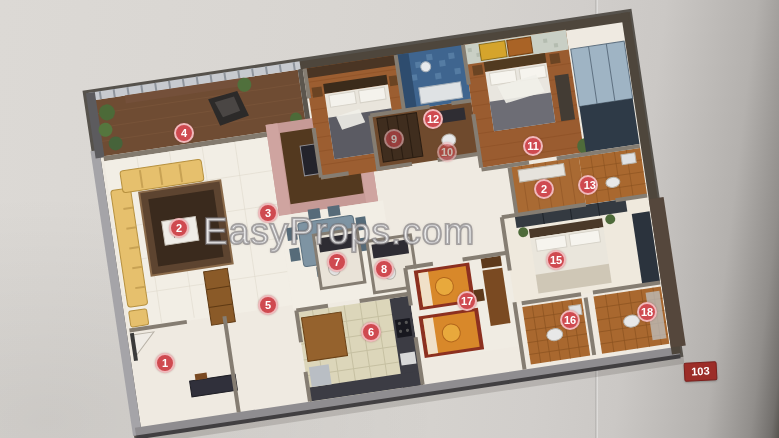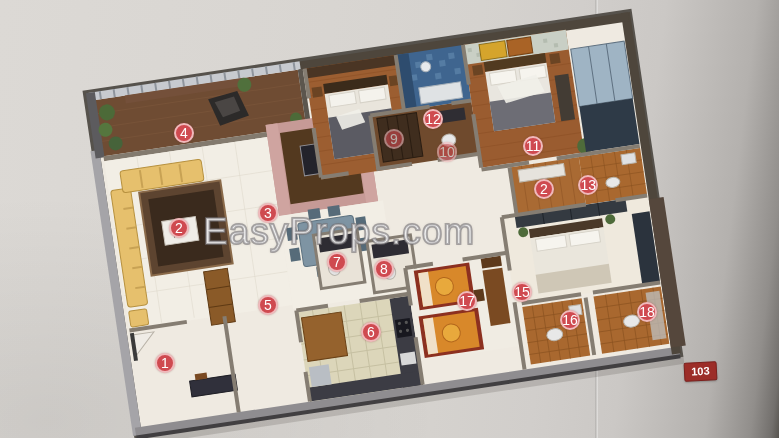--- a/index.html
+++ b/index.html
@@ -13,21 +13,21 @@
   .crease{
     position:absolute;top:0;bottom:0;width:3px;
     background:linear-gradient(to right, rgba(110,108,105,0.28), rgba(255,255,255,0.5));
   }
   .plan-svg{position:absolute;left:0;top:0;}
   .marker{
     position:absolute;width:16px;height:16px;border-radius:50%;
     background:var(--marker-fill,#cf4a50);
     border:2px solid var(--marker-ring,#f0b9bb);
     color:var(--marker-text,#fff);
-    font-size:14px;font-weight:normal;line-height:16px;text-align:center;
+    font-size:11px;font-weight:bold;line-height:16px;text-align:center;
     transform:translate(-50%,-50%);
     box-shadow:0 0 2px rgba(120,40,40,0.4);
   }
   .marker.faded{opacity:0.62;}
   .watermark{
     position:absolute;left:203px;top:211px;
     font-size:37px;letter-spacing:1px;font-weight:400;
     color:rgba(255,255,255,0.88);
     -webkit-text-stroke:2px rgba(118,114,118,0.55);
     text-shadow:0 0 1px rgba(100,98,100,0.7),0 0 3px rgba(100,98,100,0.35);
@@ -328,26 +328,26 @@
 <div style="position:absolute;left:0;top:0;width:779px;height:438px;pointer-events:none;">
     <div class="marker" style="left: 165px; top: 363px;">1</div>
     <div class="marker" style="left: 179px; top: 228px;">2</div>
     <div class="marker" style="left: 268px; top: 213px;">3</div>
     <div class="marker" style="left: 184px; top: 133px;">4</div>
     <div class="marker" style="left: 268px; top: 305px;">5</div>
     <div class="marker" style="left: 371px; top: 332px;">6</div>
     <div class="marker" style="left: 337px; top: 262px;">7</div>
     <div class="marker" style="left: 384px; top: 269px;">8</div>
     <div class="marker faded" style="left: 394px; top: 139px;">9</div>
-    <div class="marker faded" style="left: 447px; top: 152px; border-radius: 9px;">10</div>
+    <div class="marker faded" style="left: 447px; top: 152px;">10</div>
     <div class="marker" style="left: 533px; top: 146px;">11</div>
     <div class="marker" style="left: 433px; top: 119px;">12</div>
     <div class="marker" style="left: 588px; top: 185px; text-align: right;">13</div>
     <div class="marker" style="left: 544px; top: 189px;">2</div>
-    <div class="marker" style="left: 522px; top: 260px; margin-top: 32px;">15</div>
+    <div class="marker" style="left: 556px; top: 260px;">15</div>
     <div class="marker" style="left: 570px; top: 320px;">16</div>
     <div class="marker" style="left: 467px; top: 301px; text-align: center;">17</div>
     <div class="marker" style="left: 647px; top: 312px;">18</div>
   </div>
 
 <div class="watermark">EasyProps.com</div>
 
 <div class="unit-badge">103</div>
 
 </body></html>

